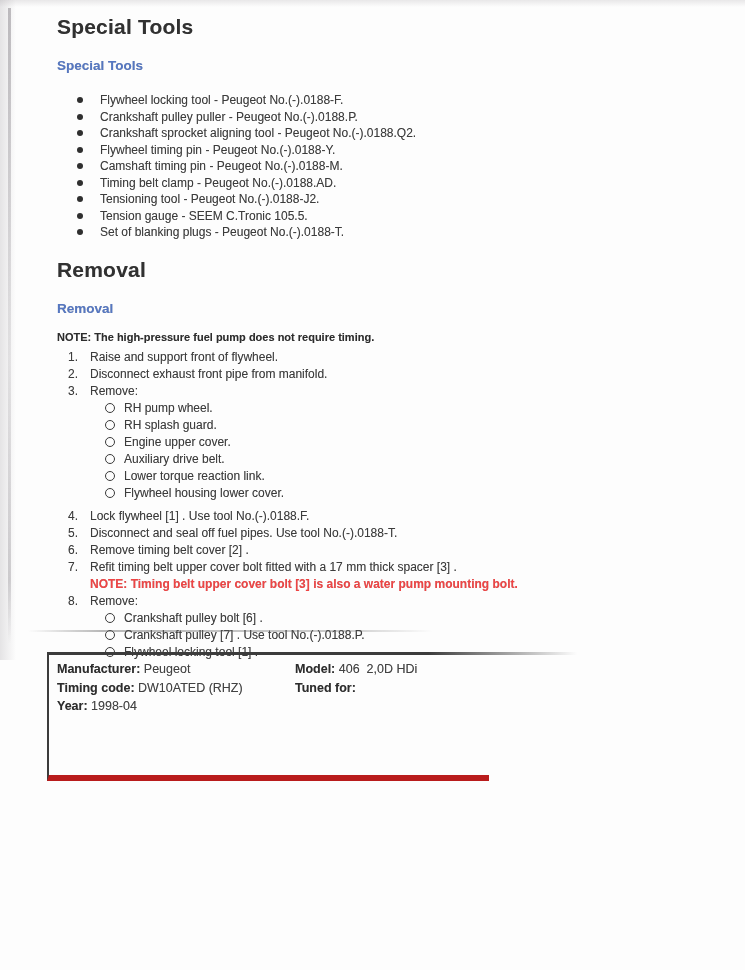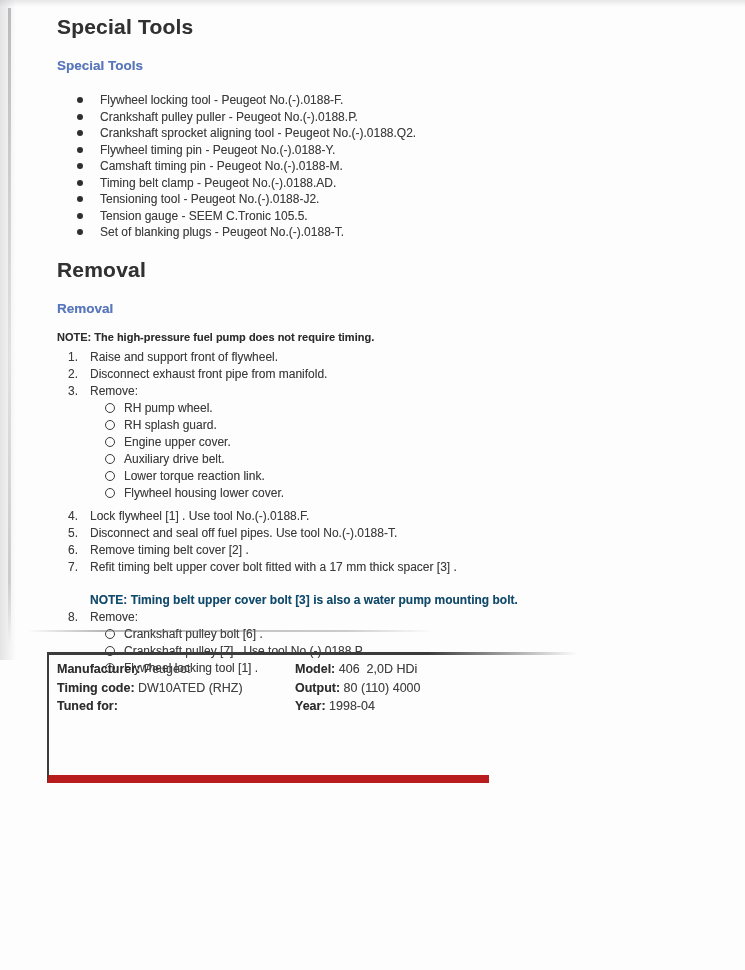--- a/index.html
+++ b/index.html
@@ -42,29 +42,29 @@
 
   .note { margin-top:13px; font-size:11px; line-height:17px;
     font-weight:bold; color:#2d2d2d; }
 
   ol.steps { list-style:none; margin:3px 0 0 0; padding:0 0 0 11px; }
   ol.steps > li { display:flex; align-items:flex-start; font-size:12px; line-height:17px; }
   ol.steps > li:nth-child(4) { margin-top:6px; }
   .num { flex:0 0 22px; }
   .step-body { flex:1 1 auto; }
   .step-text { white-space:pre-wrap; }
-  .step-note { font-weight:bold; color:#0c4a6e; white-space:pre-wrap;margin-top:16px; }
+  .step-note { font-weight:bold; color:#ef4444; white-space:pre-wrap; }
   ul.sub-list { list-style:none; margin:0; padding:0 0 0 15px; }
   ul.sub-list li { display:flex; align-items:flex-start; line-height:17px; }
   .ring { flex:0 0 auto; width:8px; height:8px; border-radius:50%;
     border:1.4px solid #3a3a3a; margin:3px 9px 0 0; background:transparent; }
 
   
   .info-box { position:absolute; left:47px; top:653px; width:440px; height:122px;
-    border-left:2px solid #3c3c3c; border-bottom:8px solid #b91c1c; }
+    border-left:2px solid #3c3c3c; border-bottom:6px solid #b91c1c; }
   .info-top-line { position:absolute; top:-1px; left:-2px; width:530px; height:2.5px;
     background:linear-gradient(to right, #3c3c3c 72%, rgba(60,60,60,0)); }
   .info-grid { display:grid; grid-template-columns:238px 1fr;
     padding:7px 0 0 8px; font-size:12.5px; line-height:18.5px; }
   .cell b { color:#2d2d2d; }
   .cell .val { color:#424242; white-space:pre-wrap; }
 </style>
 </head>
 <body>
 
@@ -261,23 +261,20 @@
   </div>
 
   <div class="cell">
     <b>Model:</b><span class="val"> 406  2,0D HDi</span>
   </div>
 
   <div class="cell">
     <b>Timing code:</b><span class="val"> DW10ATED (RHZ)</span>
   </div>
 
-  <div class="cell">
-    <b>Output:</b><span class="val"> 80 (110) 4000</span>
-  </div>
 
   <div class="cell">
     <b>Tuned for:</b><span class="val"></span>
   </div>
 
   <div class="cell">
     <b>Year:</b><span class="val"> 1998-04</span>
   </div>
 </div>
 </div>

